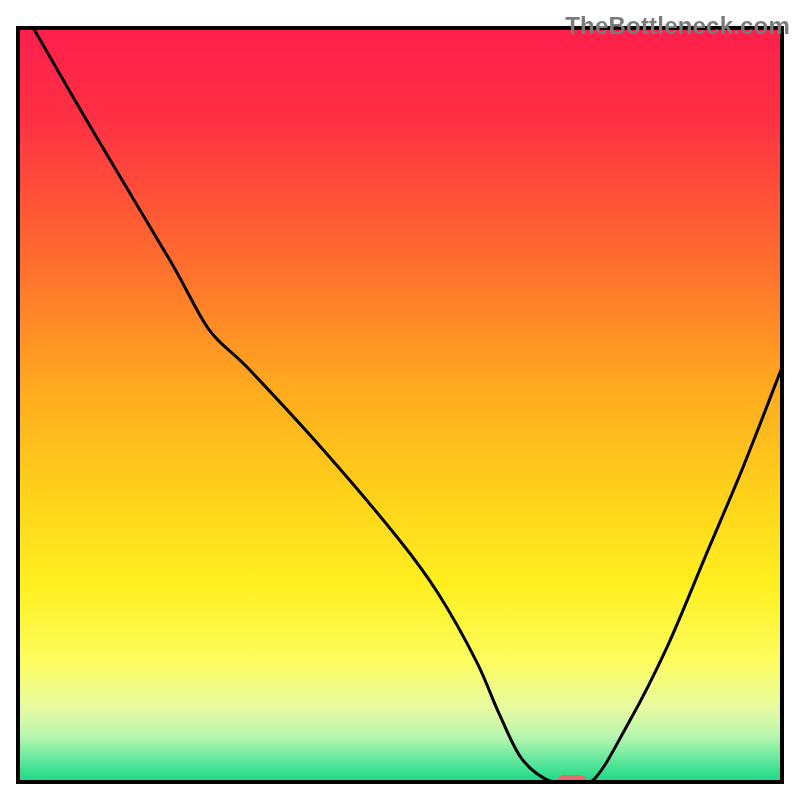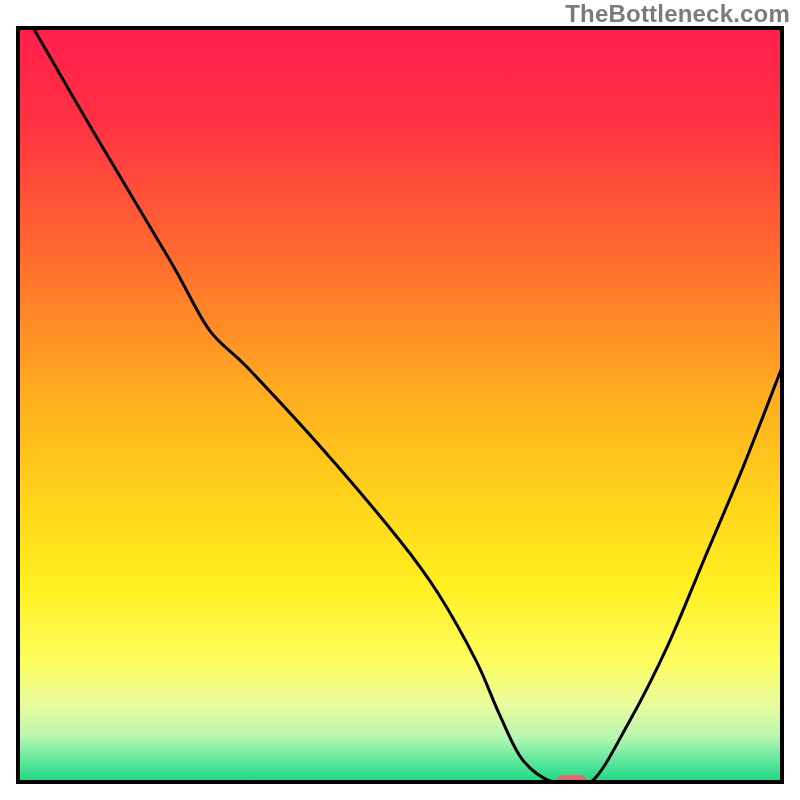--- a/index.html
+++ b/index.html
@@ -10,21 +10,21 @@
     background: #ffffff;
     font-family: Arial, Helvetica, sans-serif;
   }
   .frame {
     position: relative;
     width: 800px;
     height: 800px;
   }
   .watermark {
     position: absolute;
-    top: 0;
+    top: 12px;
     right: 10px;
     font-size: 24px;
     font-weight: 600;
     color: #7b7b7b;
     letter-spacing: 0.2px;
     z-index: 30;
   }
   svg {
     position: absolute;
     top: 0;

